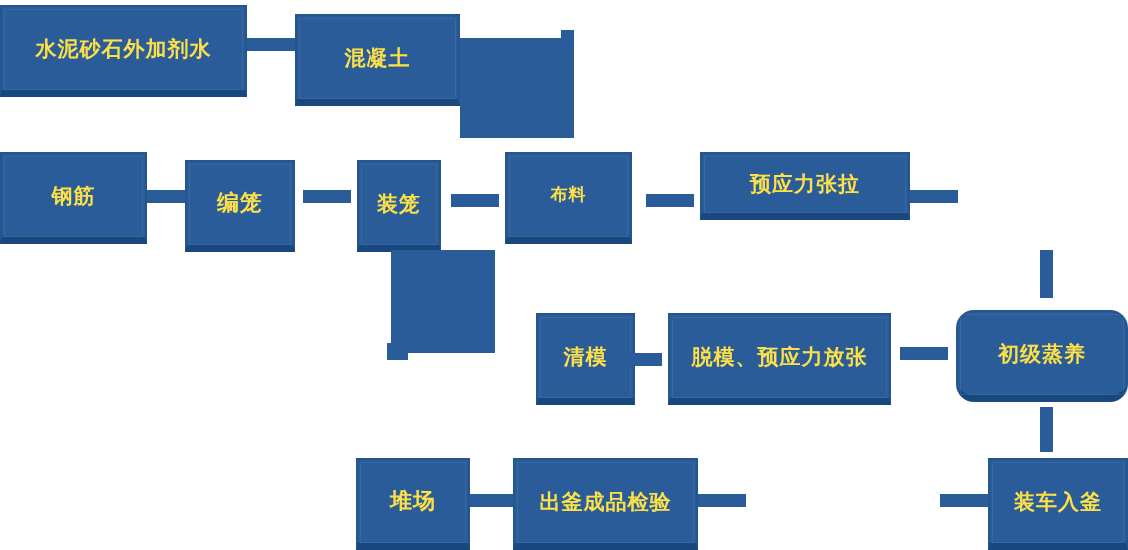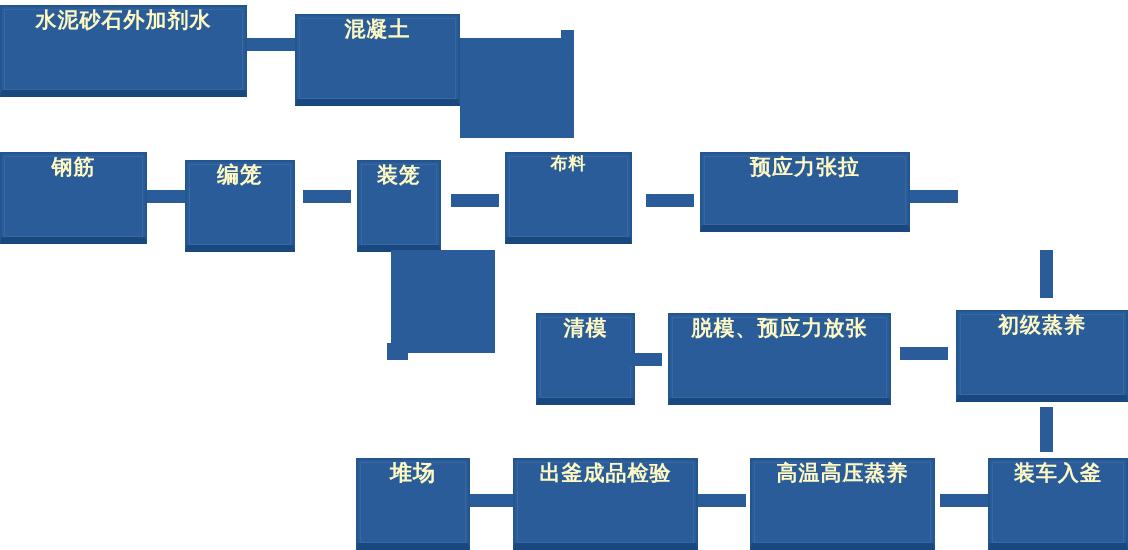--- a/index.html
+++ b/index.html
@@ -20,22 +20,23 @@
   
   .node {
     position: absolute;
     box-sizing: border-box;
     background: #2a5c9a;
     border-top: 2px solid #23558f;
     border-left: 2px solid #23558f;
     border-right: 2px solid #23558f;
     border-bottom: 7px solid #19487e;
     display: flex;
+    align-items: center;
     justify-content: center;
-    color: #fef9c3;
+    color: #fde047;
     font-weight: bold;
     letter-spacing: 1px;
     text-align: center;
     line-height: 1.2;
   }
   .node .label {
     display: block;
     padding: 0 6px;
     white-space: nowrap;
   }
@@ -95,21 +96,21 @@
   </div>
 
   <div class="conn" style="left:451px; top:194px; width:48px; height:13px;"></div>
 
   <div class="node" style="left:505px; top:152px; width:127px; height:92px; font-size:17px;">
     <span class="label">布料</span>
   </div>
 
   <div class="conn" style="left:646px; top:194px; width:48px; height:13px;"></div>
 
-  <div class="node" style="left:700px; top:152px; width:210px; height:80px; font-size:21px;">
+  <div class="node" style="left:700px; top:152px; width:210px; height:68px; font-size:21px;">
     <span class="label">预应力张拉</span>
   </div>
 
   <div class="conn" style="left:910px; top:190px; width:48px; height:13px;"></div>
 
 
   <div class="conn" style="left:1040px; top:250px; width:13px; height:48px;"></div>
 
   <div class="conn elbow" style="left:391px; top:250px; width:104px; height:103px;"></div>
   <div class="conn elbow" style="left:387px; top:343px; width:21px; height:17px;"></div>
@@ -119,41 +120,38 @@
   </div>
 
   <div class="conn" style="left:614px; top:353px; width:48px; height:13px;"></div>
 
   <div class="node" style="left:668px; top:313px; width:223px; height:92px; font-size:21px;">
     <span class="label">脱模、预应力放张</span>
   </div>
 
   <div class="conn" style="left:900px; top:347px; width:48px; height:13px;"></div>
 
-  <div class="node" style="left:956px; top:310px; width:172px; height:92px; font-size:21px;">
+  <div class="node" style="left:956px; top:310px; width:172px; height:92px; font-size:21px;border-radius:18px;">
     <span class="label">初级蒸养</span>
   </div>
 
   <div class="conn" style="left:1040px; top:407px; width:13px; height:45px;"></div>
 
   <div class="node" style="left:356px; top:458px; width:114px; height:92px; font-size:22px;">
     <span class="label">堆场</span>
   </div>
 
   <div class="conn" style="left:470px; top:494px; width:43px; height:13px;"></div>
 
   <div class="node" style="left:513px; top:458px; width:185px; height:92px; font-size:21px;">
     <span class="label">出釜成品检验</span>
   </div>
 
   <div class="conn" style="left:698px; top:494px; width:48px; height:13px;"></div>
 
-  <div class="node" style="left:750px; top:458px; width:185px; height:92px; font-size:21px;">
-    <span class="label">高温高压蒸养</span>
-  </div>
 
   <div class="conn" style="left:940px; top:494px; width:48px; height:13px;"></div>
 
   <div class="node" style="left:988px; top:458px; width:140px; height:92px; font-size:21px;">
     <span class="label">装车入釜</span>
   </div>
 
 </div>
 
 </body></html>

